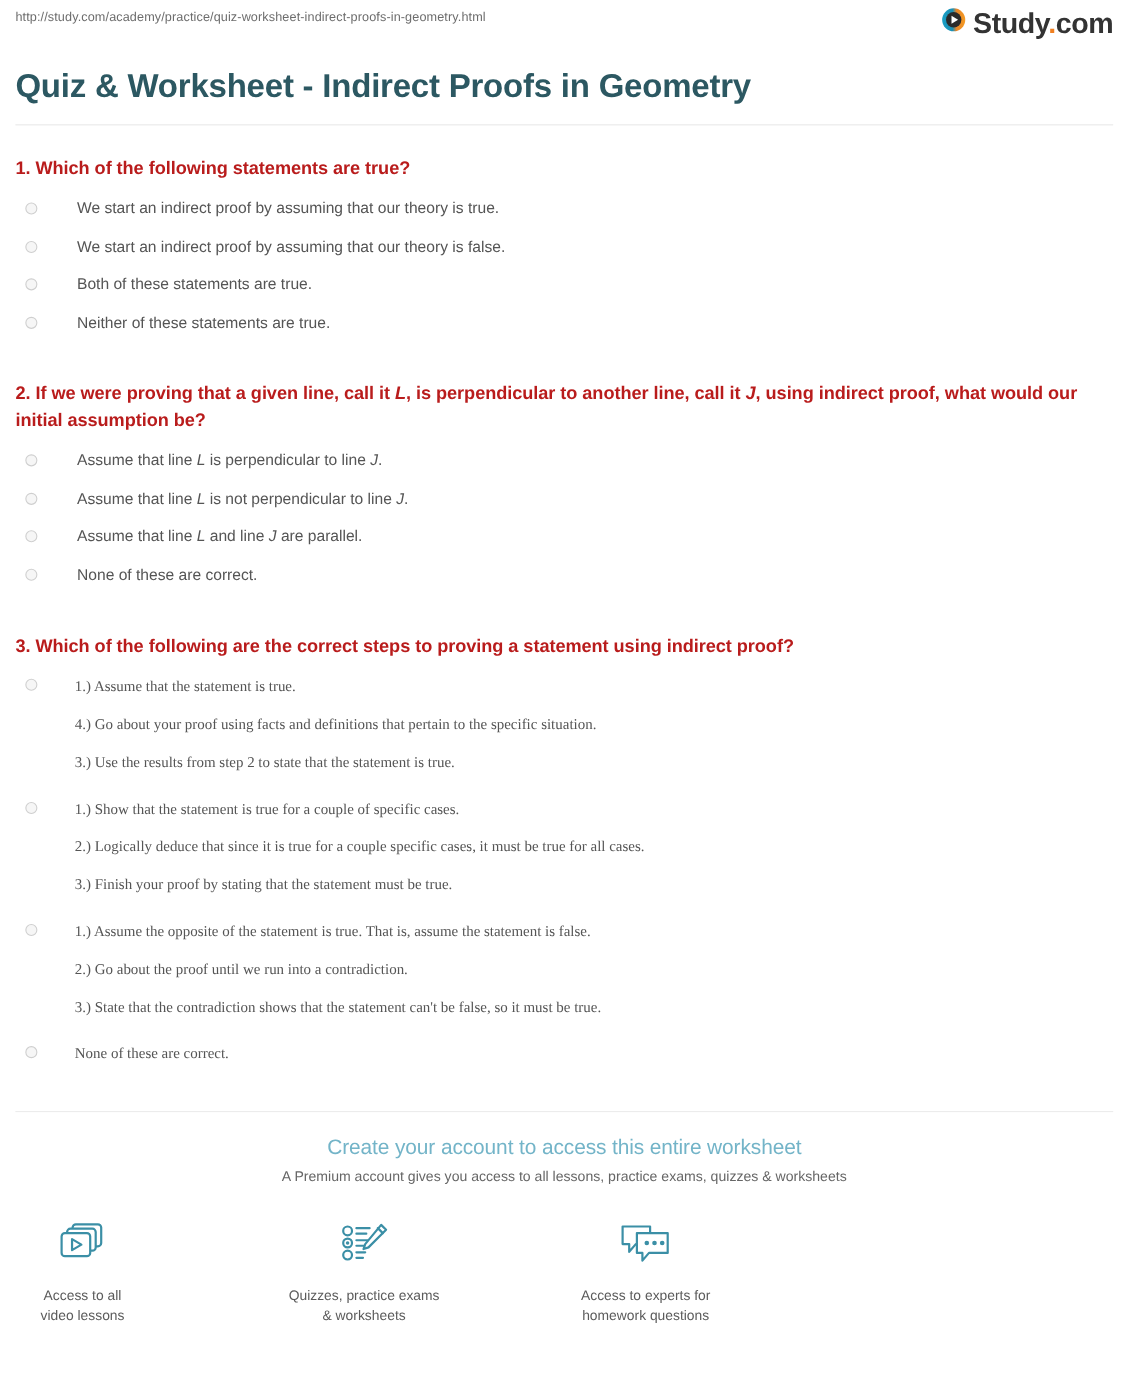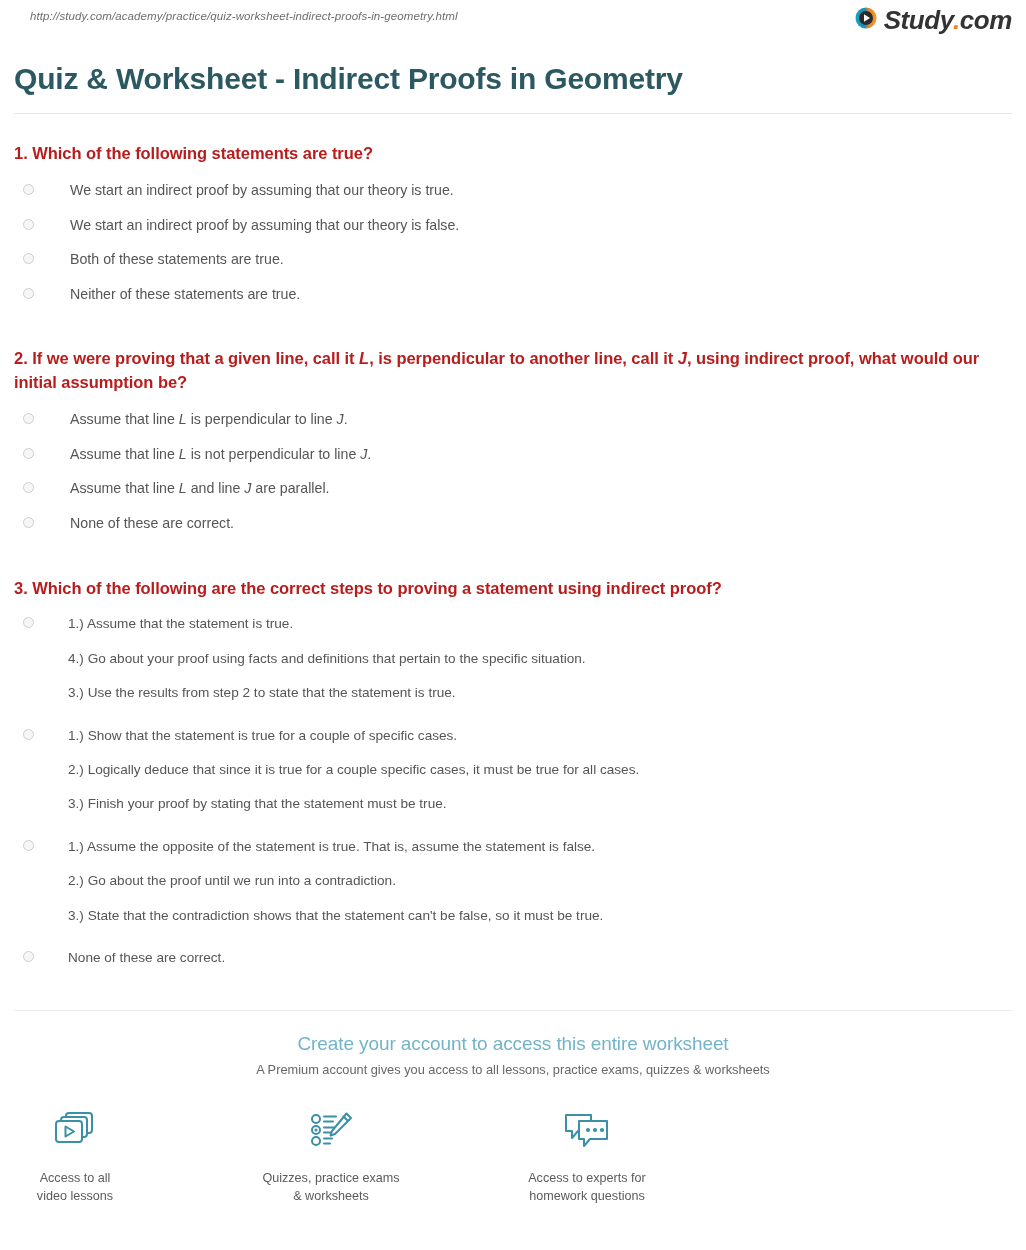--- a/index.html
+++ b/index.html
@@ -13,22 +13,21 @@
     color: #4a4a4a;
     -webkit-font-smoothing: antialiased;
     overflow: hidden;
     position: relative;
   }
 
   
   .topbar {
     position: relative;
     height: 48px;
-    padding: 10px 14px 0 30px;
-    font-style: italic;
+    padding: 10px 14px 0 14px;
   }
   .url {
     font-size: 11.5px;
     color: #6d6d6d;
     letter-spacing: .1px;
     white-space: nowrap;
   }
   .brand {
     position: absolute;
     right: 14px; top: 6px;
@@ -92,21 +91,21 @@
     line-height: 1.45;
     color: #555555;
   }
   .opt-text em { font-style: italic; }
 
   
   .steps { margin-top: 0; }
   .steps .step { font-size: 13.6px; line-height: 1.5; color: #555555; }
   .steps .step + .step { margin-top: 14px; }
 
-  .q3 .option { margin-top: 22px; }
+  .q3 .option { margin-top: 22px; font-family: Liberation Serif, serif; }
   .q3 .option:first-child { margin-top: 0; }
   .q3 .radio { margin-top: 3px; margin-right: 11px; }
   .q3 .opt-text { font-size: 13.6px; }
 
   
   .cta-rule {
     height: 1px;
     background: #ececec;
     margin: 42px 14px 0 14px;
   }

